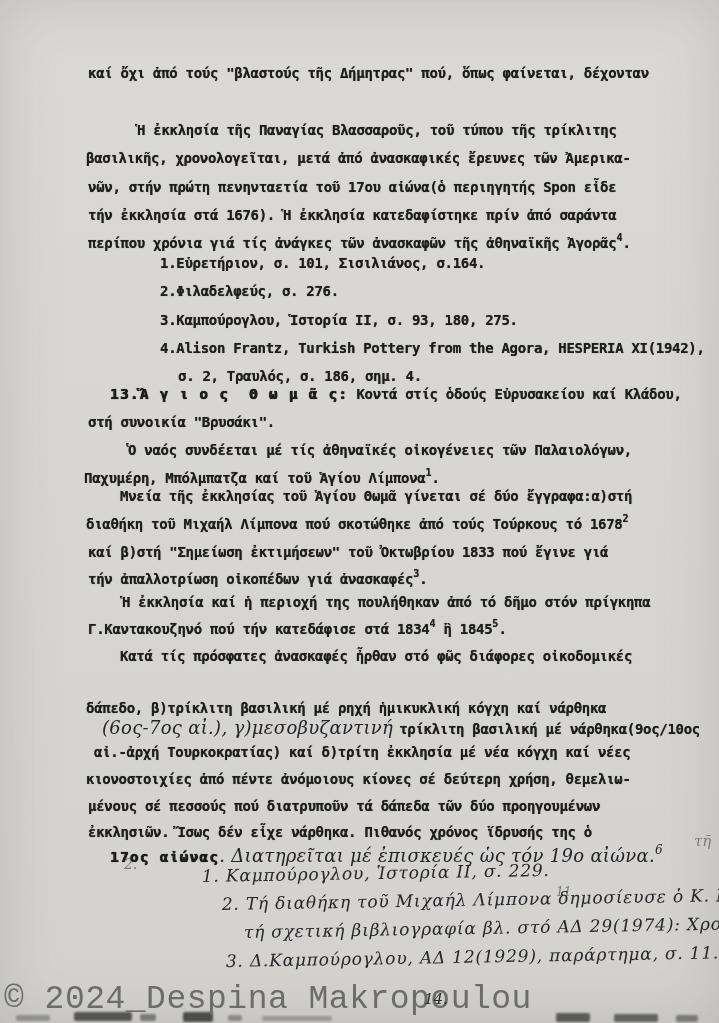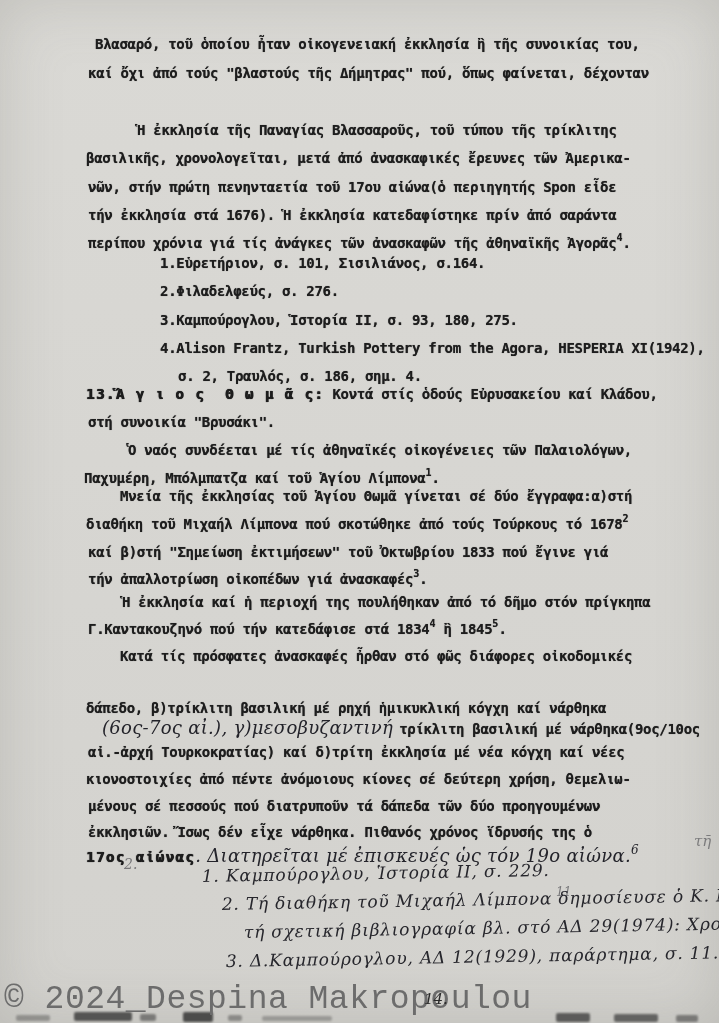--- a/index.html
+++ b/index.html
@@ -20,20 +20,21 @@
     font-weight: bold;
     font-size: 14px;
     letter-spacing: -0.3px;
     color: #1d1d1d;
     text-shadow: 0 0 0.7px rgba(25,25,25,0.75);
   }
   .s-t {}
   .s-b {
     letter-spacing: 1.5px;
     text-shadow: 0.7px 0 0 currentColor, 0 0 1px rgba(20,20,20,0.9);
+    margin-left: 24px;
   }
   .s-ts {
     font-size: 10px;
     position: relative;
     top: -7px;
     letter-spacing: 0;
   }
   .s-h, .s-hs {
     font-family: "DejaVu Serif", serif;
     font-style: italic;
@@ -88,21 +89,20 @@
     font-style: italic;
     font-size: 15px;
     color: #2a2a2a;
   }
 </style>
 </head>
 <body>
 
 <div class="page">
   <div class="text-layer">
-      <div class="line" style="left: 95px; top: 36px;"><span class="s-t">Βλασαρό, τοῦ ὁποίου ἦταν οἰκογενειακή ἐκκλησία ἢ τῆς συνοικίας του,</span></div>
       <div class="line" style="left: 88px; top: 65px;"><span class="s-t">καί ὄχι ἀπό τούς "βλαστούς τῆς Δήμητρας" πού, ὅπως φαίνεται, δέχονταν</span></div>
       <div class="line" style="left: 130px; top: 122px; padding-left: 7px;"><span class="s-t">Ἡ ἐκκλησία τῆς Παναγίας Βλασσαροῦς, τοῦ τύπου τῆς τρίκλιτης</span></div>
       <div class="line" style="left: 86px; top: 150px;"><span class="s-t">βασιλικῆς, χρονολογεῖται, μετά ἀπό ἀνασκαφικές ἔρευνες τῶν Ἀμερικα-</span></div>
       <div class="line" style="left: 88px; top: 179px;"><span class="s-t">νῶν, στήν πρώτη πενηνταετία τοῦ 17ου αἰώνα(ὁ περιηγητής Spon εἶδε</span></div>
       <div class="line" style="left: 88px; top: 207px;"><span class="s-t">τήν ἐκκλησία στά 1676). Ἡ ἐκκλησία κατεδαφίστηκε πρίν ἀπό σαράντα</span></div>
       <div class="line" style="left: 88px; top: 235px;"><span class="s-t">περίπου χρόνια γιά τίς ἀνάγκες τῶν ἀνασκαφῶν τῆς ἀθηναϊκῆς Ἀγορᾶς</span><span class="s-ts">4</span><span class="s-t">.</span></div>
       <div class="line" style="left: 160px; top: 255px;"><span class="s-t">1.Εὑρετήριον, σ. 101, Σισιλιάνος, σ.164.</span></div>
       <div class="line" style="left: 160px; top: 283px;"><span class="s-t">2.Φιλαδελφεύς, σ. 276.</span></div>
       <div class="line" style="left: 160px; top: 312px;"><span class="s-t">3.Καμπούρογλου, Ἱστορία II, σ. 93, 180, 275.</span></div>
       <div class="line" style="left: 160px; top: 340px;"><span class="s-t">4.Alison Frantz, Turkish Pottery from the Agora, HESPERIA XI(1942),</span></div>
@@ -113,21 +113,21 @@
       <div class="line" style="left: 84px; top: 470px;"><span class="s-t">Παχυμέρη, Μπόλμπατζα καί τοῦ Ἁγίου Λίμπονα</span><span class="s-ts">1</span><span class="s-t">.</span></div>
       <div class="line" style="left: 120px; top: 488px;"><span class="s-t">Μνεία τῆς ἐκκλησίας τοῦ Ἁγίου Θωμᾶ γίνεται σέ δύο ἔγγραφα:α)στή</span></div>
       <div class="line" style="left: 86px; top: 516px;"><span class="s-t">διαθήκη τοῦ Μιχαήλ Λίμπονα πού σκοτώθηκε ἀπό τούς Τούρκους τό 1678</span><span class="s-ts">2</span></div>
       <div class="line" style="left: 88px; top: 544px;"><span class="s-t">καί β)στή "Σημείωση ἐκτιμήσεων" τοῦ Ὀκτωβρίου 1833 πού ἔγινε γιά</span></div>
       <div class="line" style="left: 88px; top: 571px;"><span class="s-t">τήν ἀπαλλοτρίωση οἰκοπέδων γιά ἀνασκαφές</span><span class="s-ts">3</span><span class="s-t">.</span></div>
       <div class="line" style="left: 122px; top: 594px;"><span class="s-t">Ἡ ἐκκλησία καί ἡ περιοχή της πουλήθηκαν ἀπό τό δῆμο στόν πρίγκηπα</span></div>
       <div class="line" style="left: 88px; top: 621px;"><span class="s-t">Γ.Καντακουζηνό πού τήν κατεδάφισε στά 1834</span><span class="s-ts">4</span><span class="s-t"> ἢ 1845</span><span class="s-ts">5</span><span class="s-t">.</span></div>
       <div class="line" style="left: 120px; top: 648px;"><span class="s-t">Κατά τίς πρόσφατες ἀνασκαφές ἦρθαν στό φῶς διάφορες οἰκοδομικές</span></div>
       <div class="line" style="left: 86px; top: 700px;"><span class="s-t">δάπεδο, β)τρίκλιτη βασιλική μέ ρηχή ἡμικυκλική κόγχη καί νάρθηκα</span></div>
       <div class="line" style="left: 102px; top: 717px;"><span class="s-h">(6ος-7ος αἰ.), γ)μεσοβυζαντινή </span><span class="s-t">τρίκλιτη βασιλική μέ νάρθηκα(9ος/10ος</span></div>
-      <div class="line" style="left: 88px; top: 744px;"><span class="s-t">αἰ.-ἀρχή Τουρκοκρατίας) καί δ)τρίτη ἐκκλησία μέ νέα κόγχη καί νέες</span></div>
+      <div class="line" style="left: 94px; top: 744px;"><span class="s-t">αἰ.-ἀρχή Τουρκοκρατίας) καί δ)τρίτη ἐκκλησία μέ νέα κόγχη καί νέες</span></div>
       <div class="line" style="left: 86px; top: 771px;"><span class="s-t">κιονοστοιχίες ἀπό πέντε ἀνόμοιους κίονες σέ δεύτερη χρήση, θεμελιω-</span></div>
       <div class="line" style="left: 88px; top: 798px;"><span class="s-t">μένους σέ πεσσούς πού διατρυποῦν τά δάπεδα τῶν δύο προηγουμένων</span></div>
       <div class="line" style="left: 88px; top: 824px;"><span class="s-t">ἐκκλησιῶν. Ἴσως δέν εἶχε νάρθηκα. Πιθανός χρόνος ἵδρυσής της ὁ</span></div>
       <div class="line" style="left: 86px; top: 845px;"><span class="s-b">17ος αἰώνας</span><span class="s-h">. Διατηρεῖται μέ ἐπισκευές ὡς τόν 19ο αἰώνα.</span><span class="s-hs">6</span></div>
       <div class="line hand-line" style="left: 202px; top: 866px;"><span class="s-h">1. Καμπούρογλου, Ἱστορία ΙΙ, σ. 229.</span></div>
       <div class="line hand-line" style="left: 222px; top: 894px;"><span class="s-h">2. Τή διαθήκη τοῦ Μιχαήλ Λίμπονα δημοσίευσε ὁ Κ. Μέρτζιος,</span></div>
       <div class="line hand-line" style="left: 244px; top: 922px;"><span class="s-h">τή σχετική βιβλιογραφία βλ. στό ΑΔ 29(1974): Χρονικά, σ. 150.</span></div>
       <div class="line hand-line" style="left: 226px; top: 951px;"><span class="s-h">3. Δ.Καμπούρογλου, ΑΔ 12(1929), παράρτημα, σ. 11.</span></div>
     </div>
   <div class="marks-layer">

